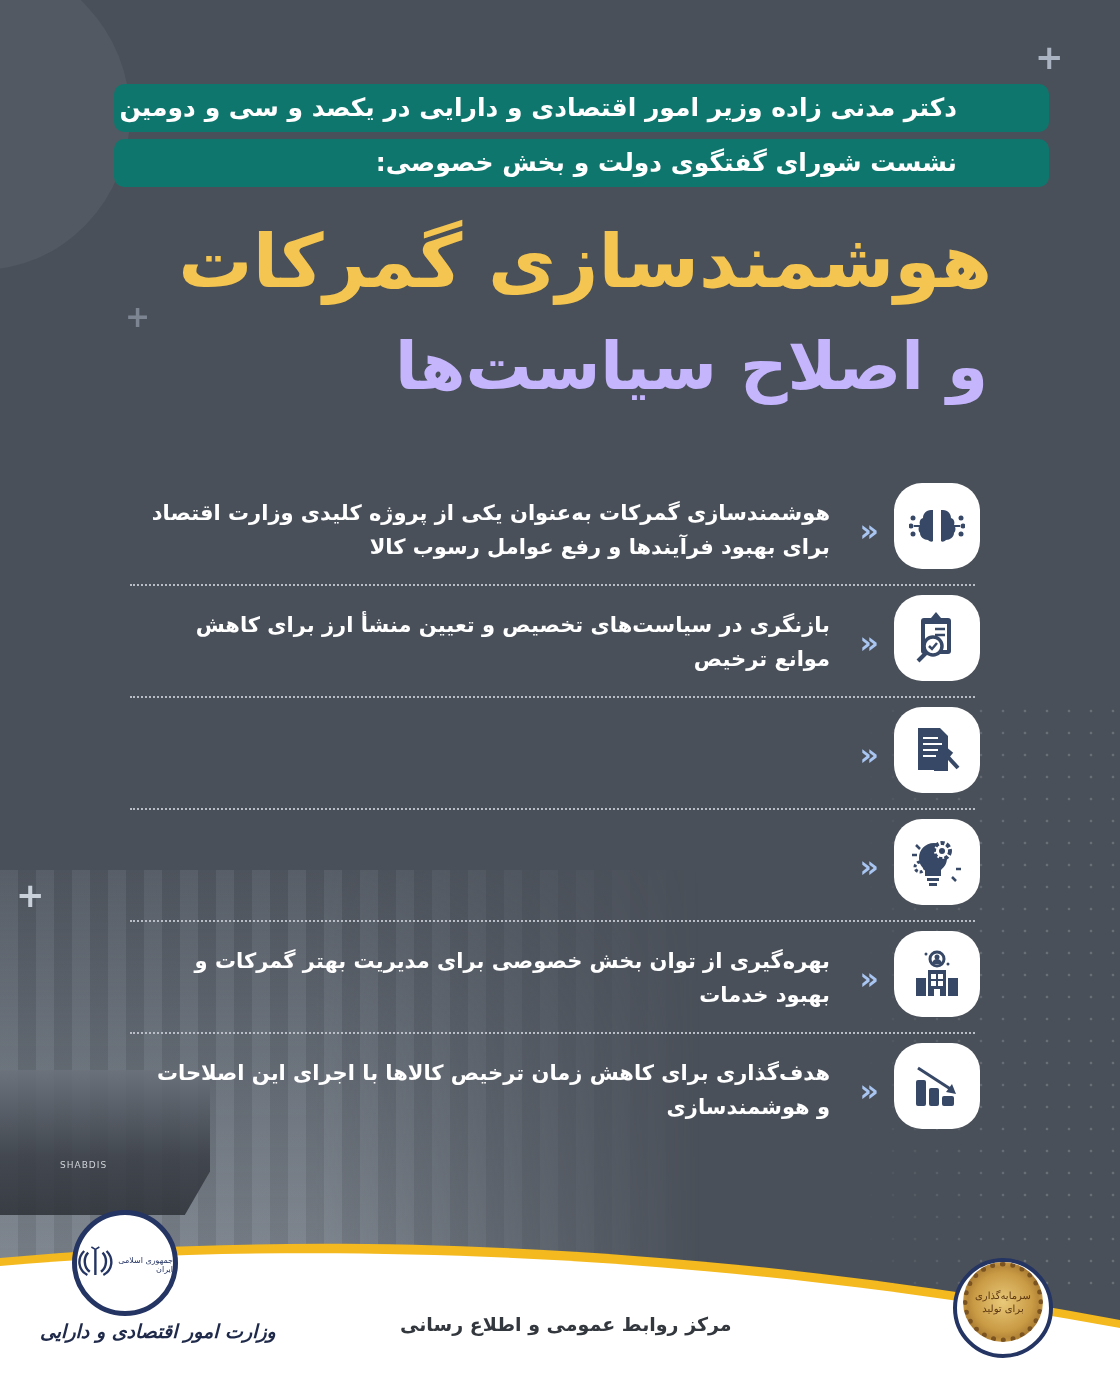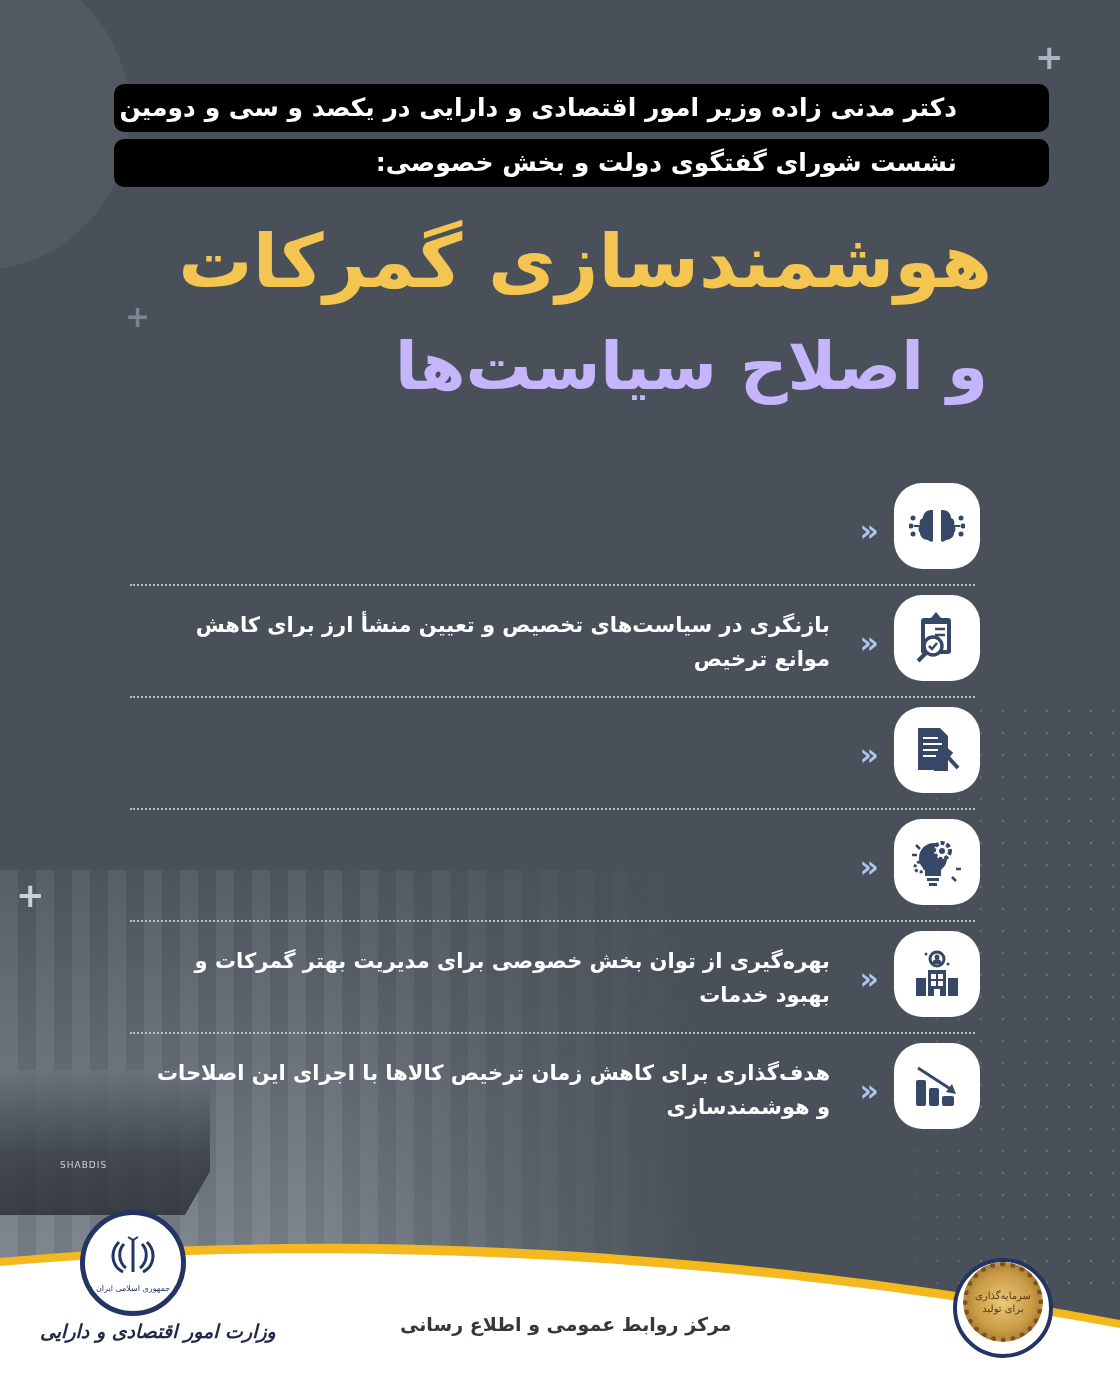--- a/index.html
+++ b/index.html
@@ -33,21 +33,21 @@
     .dots {
       position: absolute; right: 0; top: 700px; width: 260px; height: 600px;
       background-image: radial-gradient(rgba(255,255,255,0.18) 1.5px, transparent 1.6px);
       background-size: 22px 22px;
       -webkit-mask-image: linear-gradient(90deg, transparent 0%, #000 60%);
       mask-image: linear-gradient(90deg, transparent 0%, #000 60%);
     }
     .plus { position: absolute; color: #aab3c2; font-size: 34px; line-height: 1; font-weight: bold; }
     .subtitle-box {
       position: absolute; left: 114px; width: 935px; height: 48px;
-      background: #000000; border-radius: 10px;
+      background: #0f766e; border-radius: 10px;
       direction: rtl; text-align: right;
       padding: 0 92px 0 20px;
       font-size: 25px; line-height: 48px; color: #ffffff; font-weight: bold;
       white-space: nowrap; overflow: hidden;
     }
     .title-line {
       position: absolute; direction: rtl; text-align: right;
       font-weight: bold; white-space: nowrap;
     }
     .title-1 { top: 218px; right: 128px; font-size: 74px; color: #f4c550; letter-spacing: 2px; }
@@ -80,23 +80,23 @@
     }
 
     .footer-yellow {
       position: absolute; left: 0; top: 1200px; width: 1120px; height: 200px;
     }
     .footer-text {
       position: absolute; left: 400px; top: 1313px; direction: rtl;
       font-size: 19px; font-weight: bold; color: #33373e; white-space: nowrap;
     }
     .emblem {
-      position: absolute; left: 80px; top: 1210px; width: 106px; height: 106px;
+      position: absolute; left: 72px; top: 1210px; width: 106px; height: 106px;
       border-radius: 50%; background: #ffffff; border: 5px solid #243463;
-      display: flex; flex-direction: column; align-items: center; justify-content: center;
+      display: flex; flex-direction: row; align-items: center; justify-content: center;
     }
     .emblem-sub { font-size: 8px; color: #243463; margin-top: 4px; direction: rtl; }
     .ministry-text {
       position: absolute; left: 40px; top: 1320px; direction: rtl;
       font-family: "DejaVu Serif", serif; font-size: 19px; color: #1f2a4a; font-weight: bold; font-style: italic;
       white-space: nowrap;
     }
     .seal {
       position: absolute; left: 953px; top: 1258px; width: 100px; height: 100px;
       border-radius: 50%; background: #ffffff; border: 4px solid #243463;
@@ -143,20 +143,21 @@
         <circle cx="52" cy="14" r="2.5"></circle>
           <circle cx="54" cy="22" r="2.5"></circle>
           <circle cx="52" cy="30" r="2.5"></circle>
         <rect x="5" y="21" width="6" height="2"></rect>
           <rect x="45" y="21" width="6" height="2"></rect>
       </g>
       <path d="M28 7v30" stroke="#fff" stroke-width="2"></path>
     </svg>
   </div>
   <div class="item-chevron">«</div>
+  <div class="item-text">هوشمندسازی گمرکات به‌عنوان یکی از پروژه کلیدی وزارت اقتصاد برای بهبود فرآیندها و رفع عوامل رسوب کالا</div>
   <div class="divider"></div>
 </div>
 
 <div class="item" style="top:586px;">
   <div class="item-icon">
     <svg width="44" height="52" viewBox="0 0 44 52">
       <g fill="#374867">
         <rect x="6" y="6" width="30" height="36" rx="3"></rect>
         <polygon points="16,6 21,0 26,6"></polygon>
       </g>

